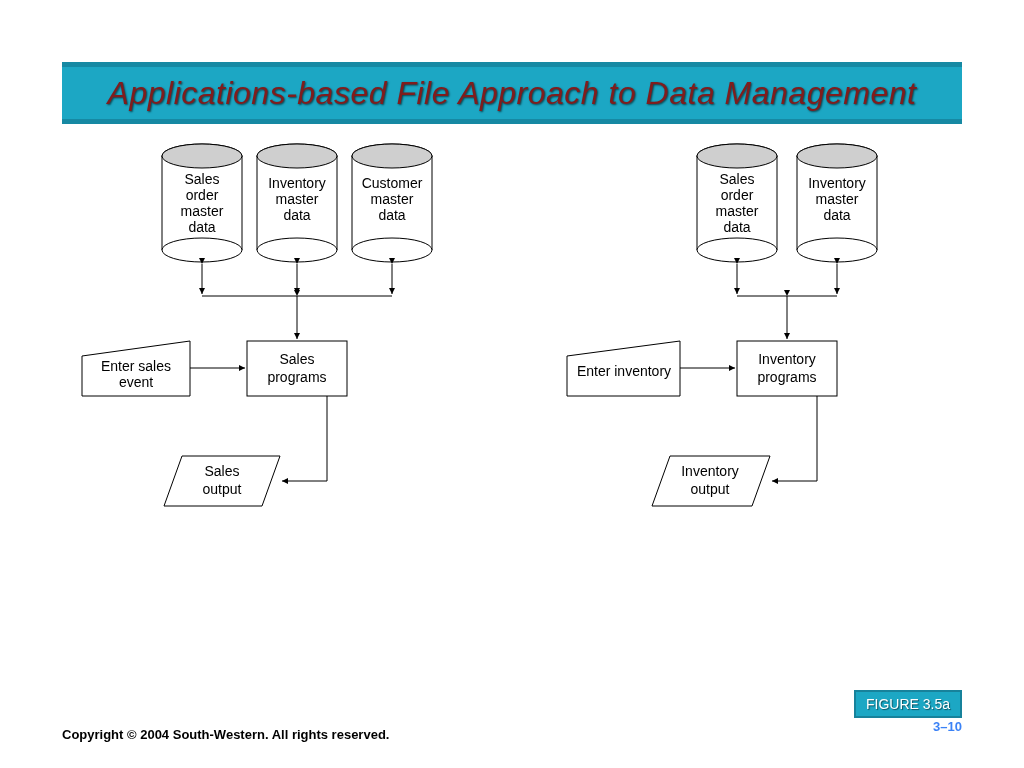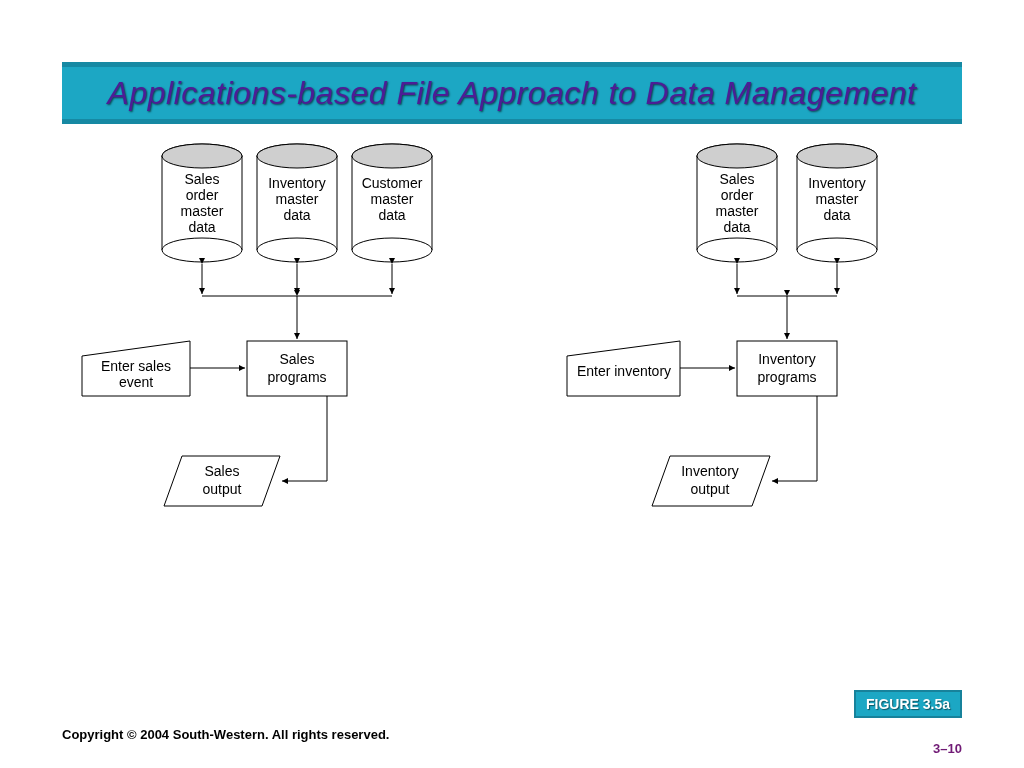--- a/index.html
+++ b/index.html
@@ -26,54 +26,54 @@
     background: #1ca7c4;
     border-top: 5px solid #1689a3;
     border-bottom: 5px solid #1689a3;
     box-sizing: border-box;
     display: flex;
     align-items: center;
     justify-content: center;
   }
   .title-bar span {
     font-style: italic;
-    color: #4c1d95;
+    color: #7f1d1d;
     font-size: 32px;
     text-shadow: 1px 1px 2px rgba(0,0,0,0.6);
     font-weight: 400;
     letter-spacing: 0.5px;
   }
   .figure-badge {
     position: absolute;
     right: 62px;
     bottom: 50px;
     background: #1ca7c4;
     border: 2px solid #17829b;
     color: #ffffff;
-    font-weight: bold;
+    font-weight: normal;
     font-size: 14px;
     padding: 4px 10px;
     font-family: Arial, sans-serif;
     text-shadow: 1px 1px 1px rgba(0,0,0,0.5);
   }
   .copyright {
     position: absolute;
     left: 62px;
     bottom: 26px;
     font-size: 13px;
     font-weight: bold;
     color: #000;
   }
   .pageno {
     position: absolute;
     right: 62px;
-    bottom: 12px;
+    bottom: 34px;
     font-size: 13px;
     font-weight: bold;
-    color: #701a75;
+    color: #3b82f6;
   }
   .diagram {
     position: absolute;
     top: 136px;
     left: 62px;
     width: 900px;
     height: 520px;
   }
   .svg-text {
     font-family: Arial, Helvetica, sans-serif;

